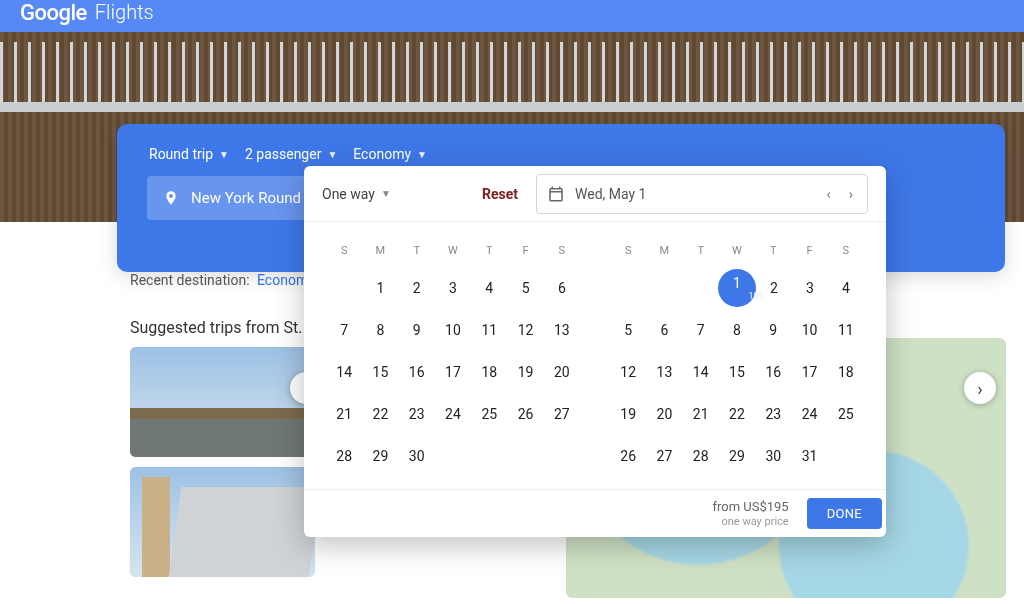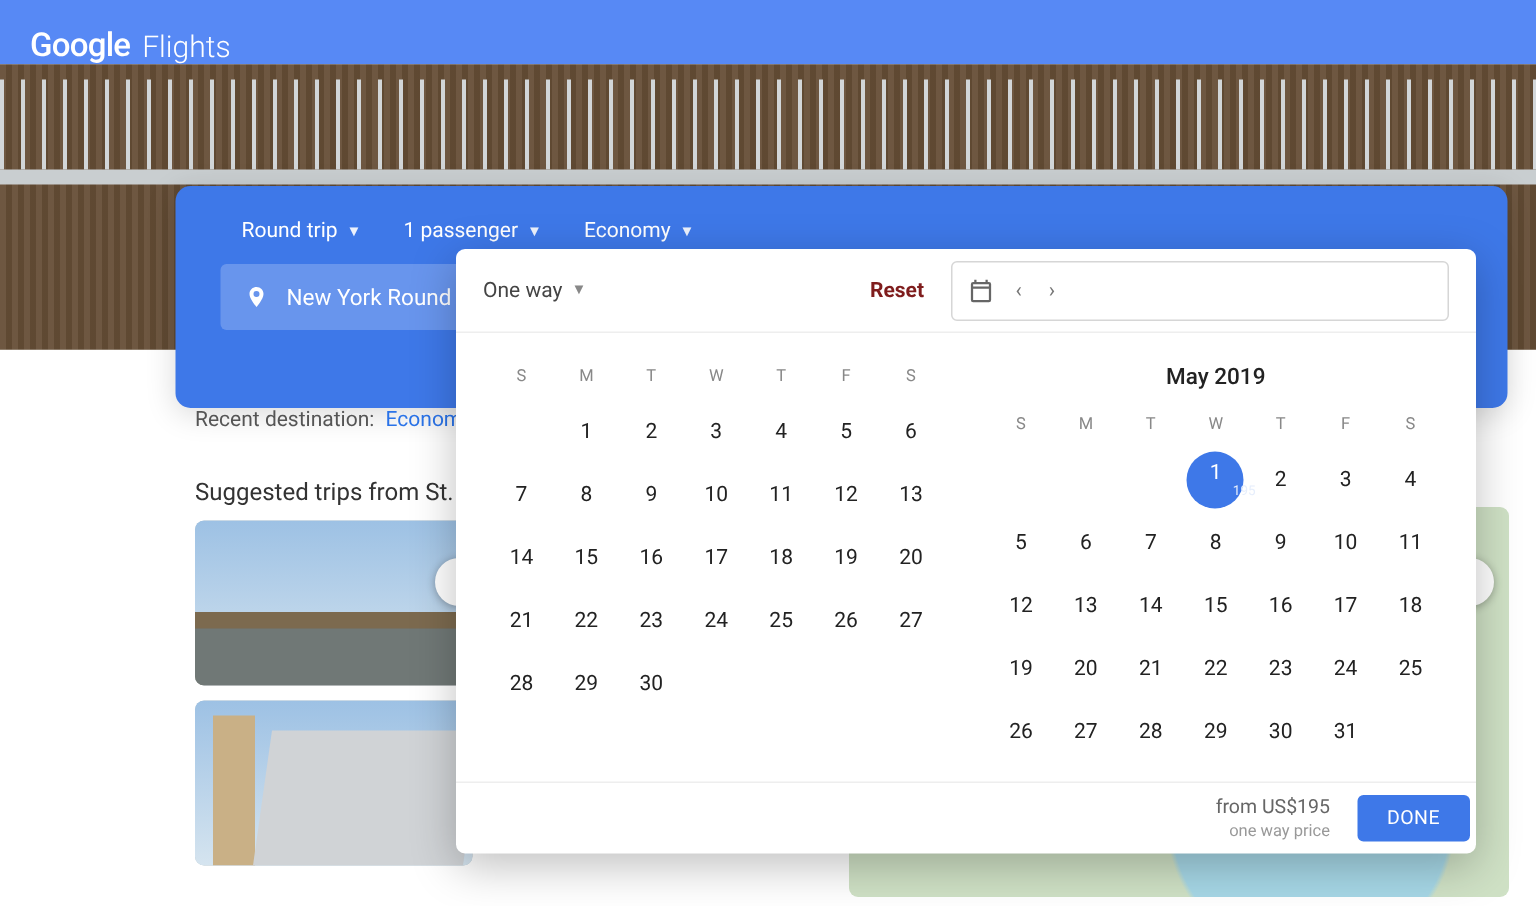--- a/index.html
+++ b/index.html
@@ -1,34 +1,34 @@
 <!DOCTYPE html>
 <html><head>
 <meta charset="utf-8">
 <style>
   * { margin: 0; padding: 0; box-sizing: border-box; font-family: 'Google Sans', Roboto, Arial, sans-serif; }
   body { background: #fff; width: 1024px; height: 604px; overflow: hidden; position: relative; }
 
-  .topbar { background: #5789f5; height: 43px; display: flex; align-items: flex-end; padding: 0 20px; color: #fff; }
+  .topbar { background: #5789f5; height: 32px; display: flex; align-items: flex-start; padding: 0 20px; color: #fff; }
   .google-logo { font-size: 22px; letter-spacing: -.5px; font-weight: 500;}
   .google-logo .g1 { color:#fff; }
   .flights-label { font-size: 20px; margin-left: 8px; font-weight: 300; color:#fff;}
 
   .hero { height: 190px; background: linear-gradient(0deg, rgba(0,0,0,.1), rgba(0,0,0,.1)),
       repeating-linear-gradient(90deg,#7a6148 0 4px,#6a5138 4px 8px),
       linear-gradient(#8d7657,#6a543a);
       position:relative; overflow:hidden;}
   .bridge { position:absolute; inset:0; }
   .bridge::before{content:"";position:absolute;left:0;right:0;top:10px;height:60px;
     background:repeating-linear-gradient(90deg,#d2d6d8 0 3px,transparent 3px 14px);}
   .bridge::after{content:"";position:absolute;left:0;right:0;top:70px;height:10px;background:#c9ced0;}
 
   .search-card { position: absolute; top: 124px; left: 117px; width: 888px; background: #3e78e8;
     border-radius: 10px; padding: 18px 24px 52px; box-shadow: 0 4px 20px rgba(0,0,0,.15);}
-  .trip-selectors { display: flex; gap: 28px; color: #fff; font-size: 14px; margin: 4px 0 14px 20px;}
+  .trip-selectors { display: flex; gap: 16px; color: #fff; font-size: 14px; margin: 4px 0 14px 8px;}
   .sel { display: inline-flex; align-items: center; cursor: pointer;}
   .sel .caret { margin-left: 6px; font-size: 10px; opacity:.9;}
   .origin-box { margin-left: 6px; height: 44px; width: 510px;
     background: rgba(255,255,255,.22); border-radius: 4px; display: flex;
     align-items: center; padding: 0 16px; color: #fff; font-size: 15px;}
   .origin-box svg { margin-right: 12px; fill:#fff; }
 
   .page-below { position: absolute; top: 260px; left: 0; right: 0; padding: 12px 0 0 130px; }
   .recent { font-size: 14px; color: #555;}
   .recent a { color: #2a73e8; text-decoration: none; margin-left: 4px;}
@@ -44,21 +44,21 @@
     radial-gradient(circle at 30% 40%, #a6d7e6 0 35%, transparent 36%),
     radial-gradient(circle at 70% 80%, #a6d7e6 0 25%, transparent 26%);}
 
   .nav-circle { position:absolute; width:32px; height:32px; background:#fff; border-radius:50%;
     box-shadow:0 1px 6px rgba(0,0,0,.3); display:flex; align-items:center; justify-content:center;
     font-size:18px; color:#444; cursor:pointer; top:372px;}
   .nav-circle.prev{ left:290px;}
   .nav-circle.next{ left:964px;}
 
   
-  .picker { position: absolute; top: 166px; left: 304px; width: 680px; background: #fff;
+  .picker { position: absolute; top: 166px; left: 304px; width: 582px; background: #fff;
     border-radius: 6px; box-shadow: 0 8px 30px rgba(0,0,0,.25); z-index: 50;}
   .picker-head { height: 56px; display:flex; align-items:center; padding:0 18px; border-bottom:1px solid #eee; gap:18px;}
   .oneway-sel { font-size:14px; color:#444; display:flex; align-items:center; cursor:pointer;}
   .oneway-sel .caret{margin-left:6px;font-size:10px;color:#888;}
   .reset { margin-left:auto; font-size:14px; color:#7f1d1d; cursor:pointer; font-weight:700;}
   .date-input { height:40px; border:1px solid #d6d6d6; border-radius:4px; display:flex; align-items:center;
     padding:0 10px; min-width:332px; gap:10px;}
   .date-input .cal-ic{ width:18px;height:18px;}
   .date-input .date-txt{ font-size:14px; color:#555; flex:1;}
   .date-input .chev { font-size:14px; color:#777; padding:0 4px; cursor:pointer;}
@@ -96,21 +96,21 @@
     <div class="bridge"></div>
   </div>
 
 <div class="search-card">
   <div class="trip-selectors">
     <span class="sel">
       <span>Round trip</span>
         <span class="caret">▼</span>
     </span>
     <span class="sel">
-      <span>1 passenger</span>
+      <span>2 passenger</span>
         <span class="caret">▼</span>
     </span>
     <span class="sel">
       <span>Economy</span>
         <span class="caret">▼</span>
     </span>
   </div>
   <div class="origin-box">
     <svg width="16" height="20" viewBox="0 0 24 24">
         <path d="M12 2C8 2 5 5 5 9c0 5 7 13 7 13s7-8 7-13c0-4-3-7-7-7zm0 10a3 3 0 1 1 0-6 3 3 0 0 1 0 6z"></path>
@@ -150,20 +150,21 @@
   <div class="picker-head">
     <span class="oneway-sel">
       <span>One way</span>
         <span class="caret">▼</span>
     </span>
     <span class="reset">Reset</span>
     <div class="date-input">
       <svg class="cal-ic" viewBox="0 0 24 24" fill="#666">
           <path d="M19 4h-1V2h-2v2H8V2H6v2H5a2 2 0 0 0-2 2v14a2 2 0 0 0 2 2h14a2 2 0 0 0 2-2V6a2 2 0 0 0-2-2zm0 16H5V10h14v10zM5 8V6h14v2H5z"></path>
         </svg>
+      <span class="date-txt">Wed, May 1</span>
       <span class="chev">‹</span>
       <span class="chev">›</span>
     </div>
   </div>
 
   <div class="months" id="months-host">
       <div class="month">
         <div class="dow-row">
           <span>S</span>
           <span>M</span>
@@ -213,21 +214,20 @@
           <div class="day">28</div>
           <div class="day">29</div>
           <div class="day">30</div>
           <div class="day empty"></div>
           <div class="day empty"></div>
           <div class="day empty"></div>
           <div class="day empty"></div>
         </div>
       </div>
       <div class="month">
-        <div class="month-title">May 2019</div>
         <div class="dow-row">
           <span>S</span>
           <span>M</span>
           <span>T</span>
           <span>W</span>
           <span>T</span>
           <span>F</span>
           <span>S</span>
         </div>
         <div class="wk-row">

